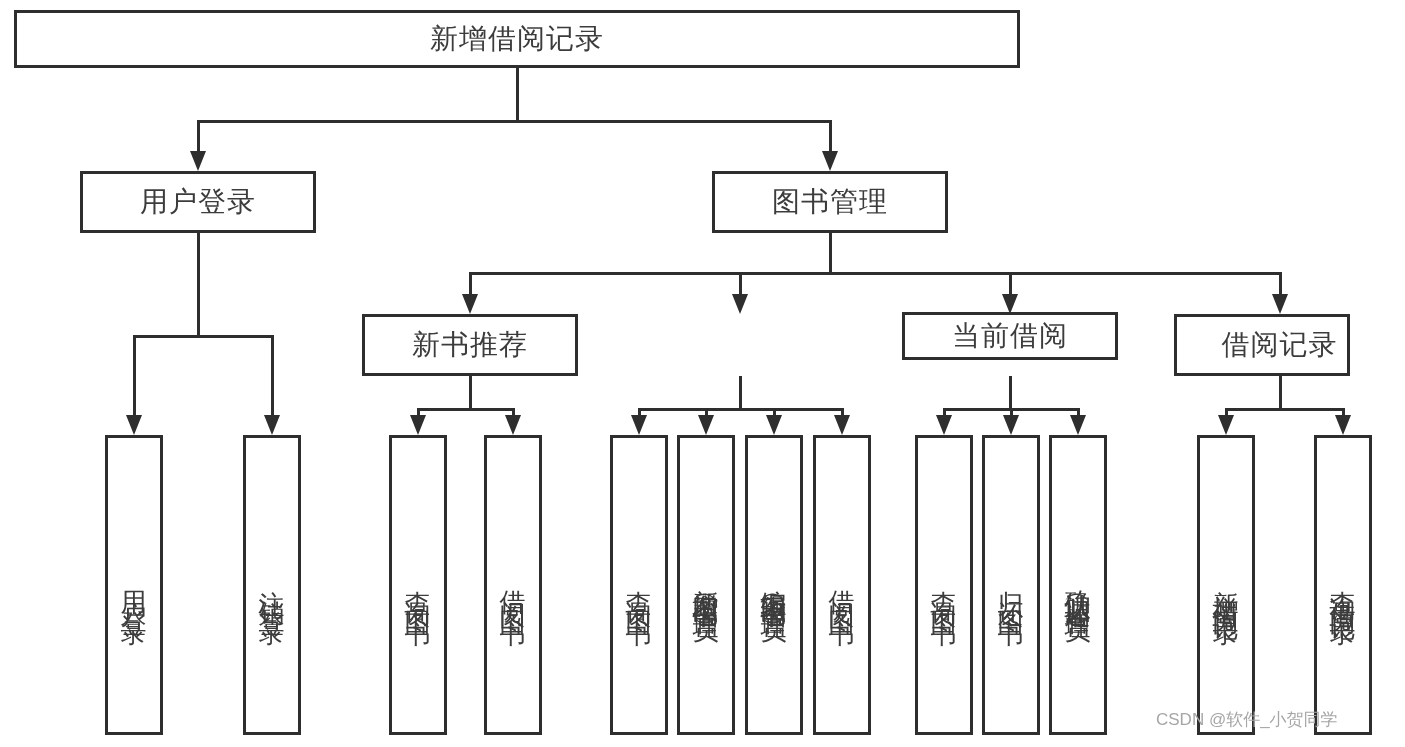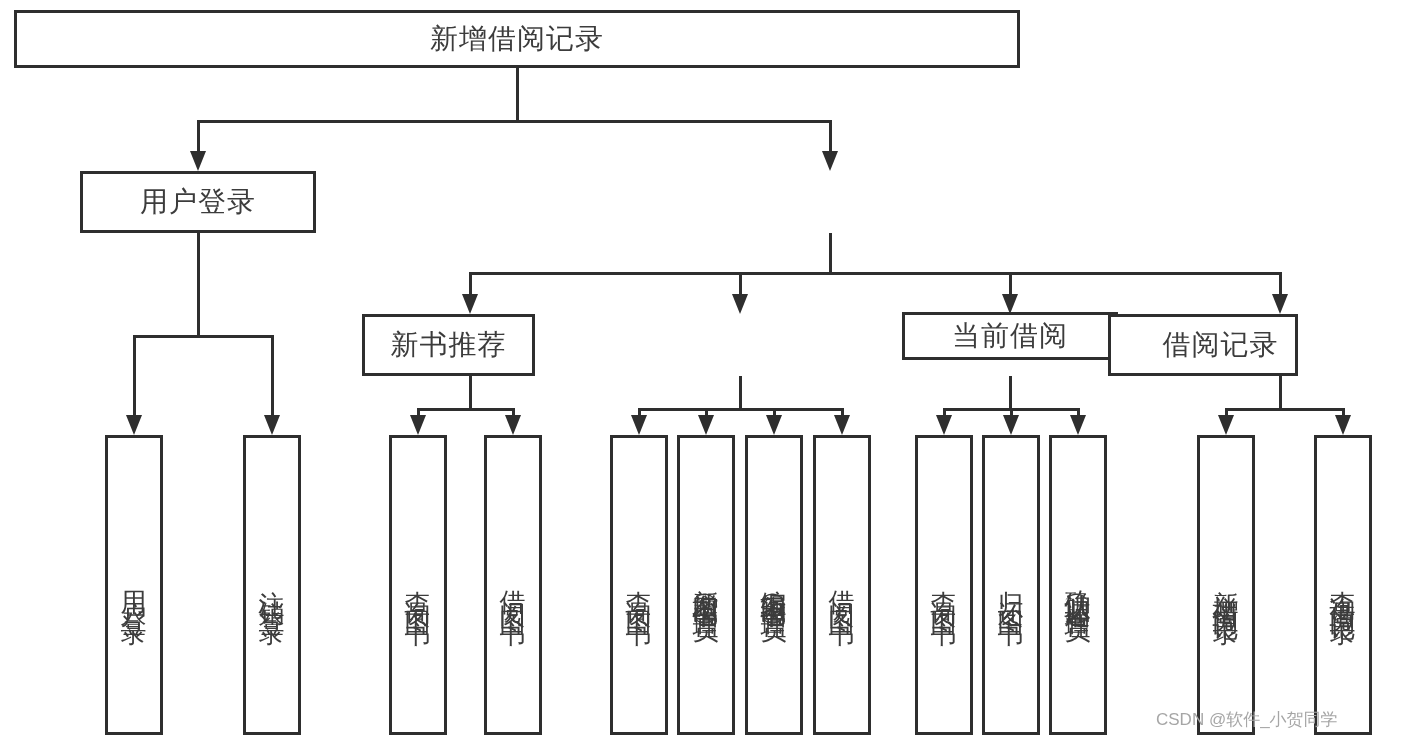--- a/index.html
+++ b/index.html
@@ -66,46 +66,49 @@
   <div class="vline" style="left:516px; top:68px; height:54px;"></div>
   <div class="hline" style="left:197px; top:120px; width:635px;"></div>
   <div class="vline" style="left:197px; top:120px; height:34px;"></div>
   <div class="arrow" style="left:190px; top:151px;"></div>
   <div class="vline" style="left:829px; top:120px; height:34px;"></div>
   <div class="arrow" style="left:822px; top:151px;"></div>
 
   <div class="box hnode" style="left:80px; top:171px; width:236px; height:62px;">
     <span class="lbl">用户登录</span>
   </div>
+  <div class="box hnode" style="left:712px; top:171px; width:236px; height:62px;">
+    <span class="lbl">图书管理</span>
+  </div>
 
   <div class="vline" style="left:197px; top:233px; height:104px;"></div>
   <div class="hline" style="left:133px; top:335px; width:141px;"></div>
   <div class="vline" style="left:133px; top:335px; height:84px;"></div>
   <div class="arrow" style="left:126px; top:415px;"></div>
   <div class="vline" style="left:271px; top:335px; height:84px;"></div>
   <div class="arrow" style="left:264px; top:415px;"></div>
 
   <div class="vline" style="left:829px; top:233px; height:41px;"></div>
   <div class="hline" style="left:469px; top:272px; width:813px;"></div>
   <div class="vline" style="left:469px; top:272px; height:26px;"></div>
   <div class="arrow" style="left:462px; top:294px;"></div>
   <div class="vline" style="left:739px; top:272px; height:26px;"></div>
   <div class="arrow" style="left:732px; top:294px;"></div>
   <div class="vline" style="left:1009px; top:272px; height:26px;"></div>
   <div class="arrow" style="left:1002px; top:294px;"></div>
   <div class="vline" style="left:1279px; top:272px; height:26px;"></div>
   <div class="arrow" style="left:1272px; top:294px;"></div>
 
-  <div class="box hnode" style="left:362px; top:314px; width:173px; height:62px;">
+  <div class="box hnode" style="left:362px; top:314px; width:216px; height:62px;">
     <span class="lbl">新书推荐</span>
   </div>
   <div class="box hnode" style="left:902px; top:312px; width:216px; height:48px;">
     <span class="lbl">当前借阅</span>
   </div>
-  <div class="box hnode" style="left:1108px; top:314px; width:190px; height:62px;padding-left:35px;">
+  <div class="box hnode" style="left:1174px; top:314px; width:176px; height:62px;padding-left:35px;">
     <span class="lbl">借阅记录</span>
   </div>
 
   <div class="vline" style="left:469px; top:376px; height:34px;"></div>
   <div class="hline" style="left:417px; top:408px; width:98px;"></div>
   <div class="vline" style="left:417px; top:408px; height:11px;"></div>
   <div class="arrow" style="left:410px; top:415px;"></div>
   <div class="vline" style="left:512px; top:408px; height:11px;"></div>
   <div class="arrow" style="left:505px; top:415px;"></div>
 

